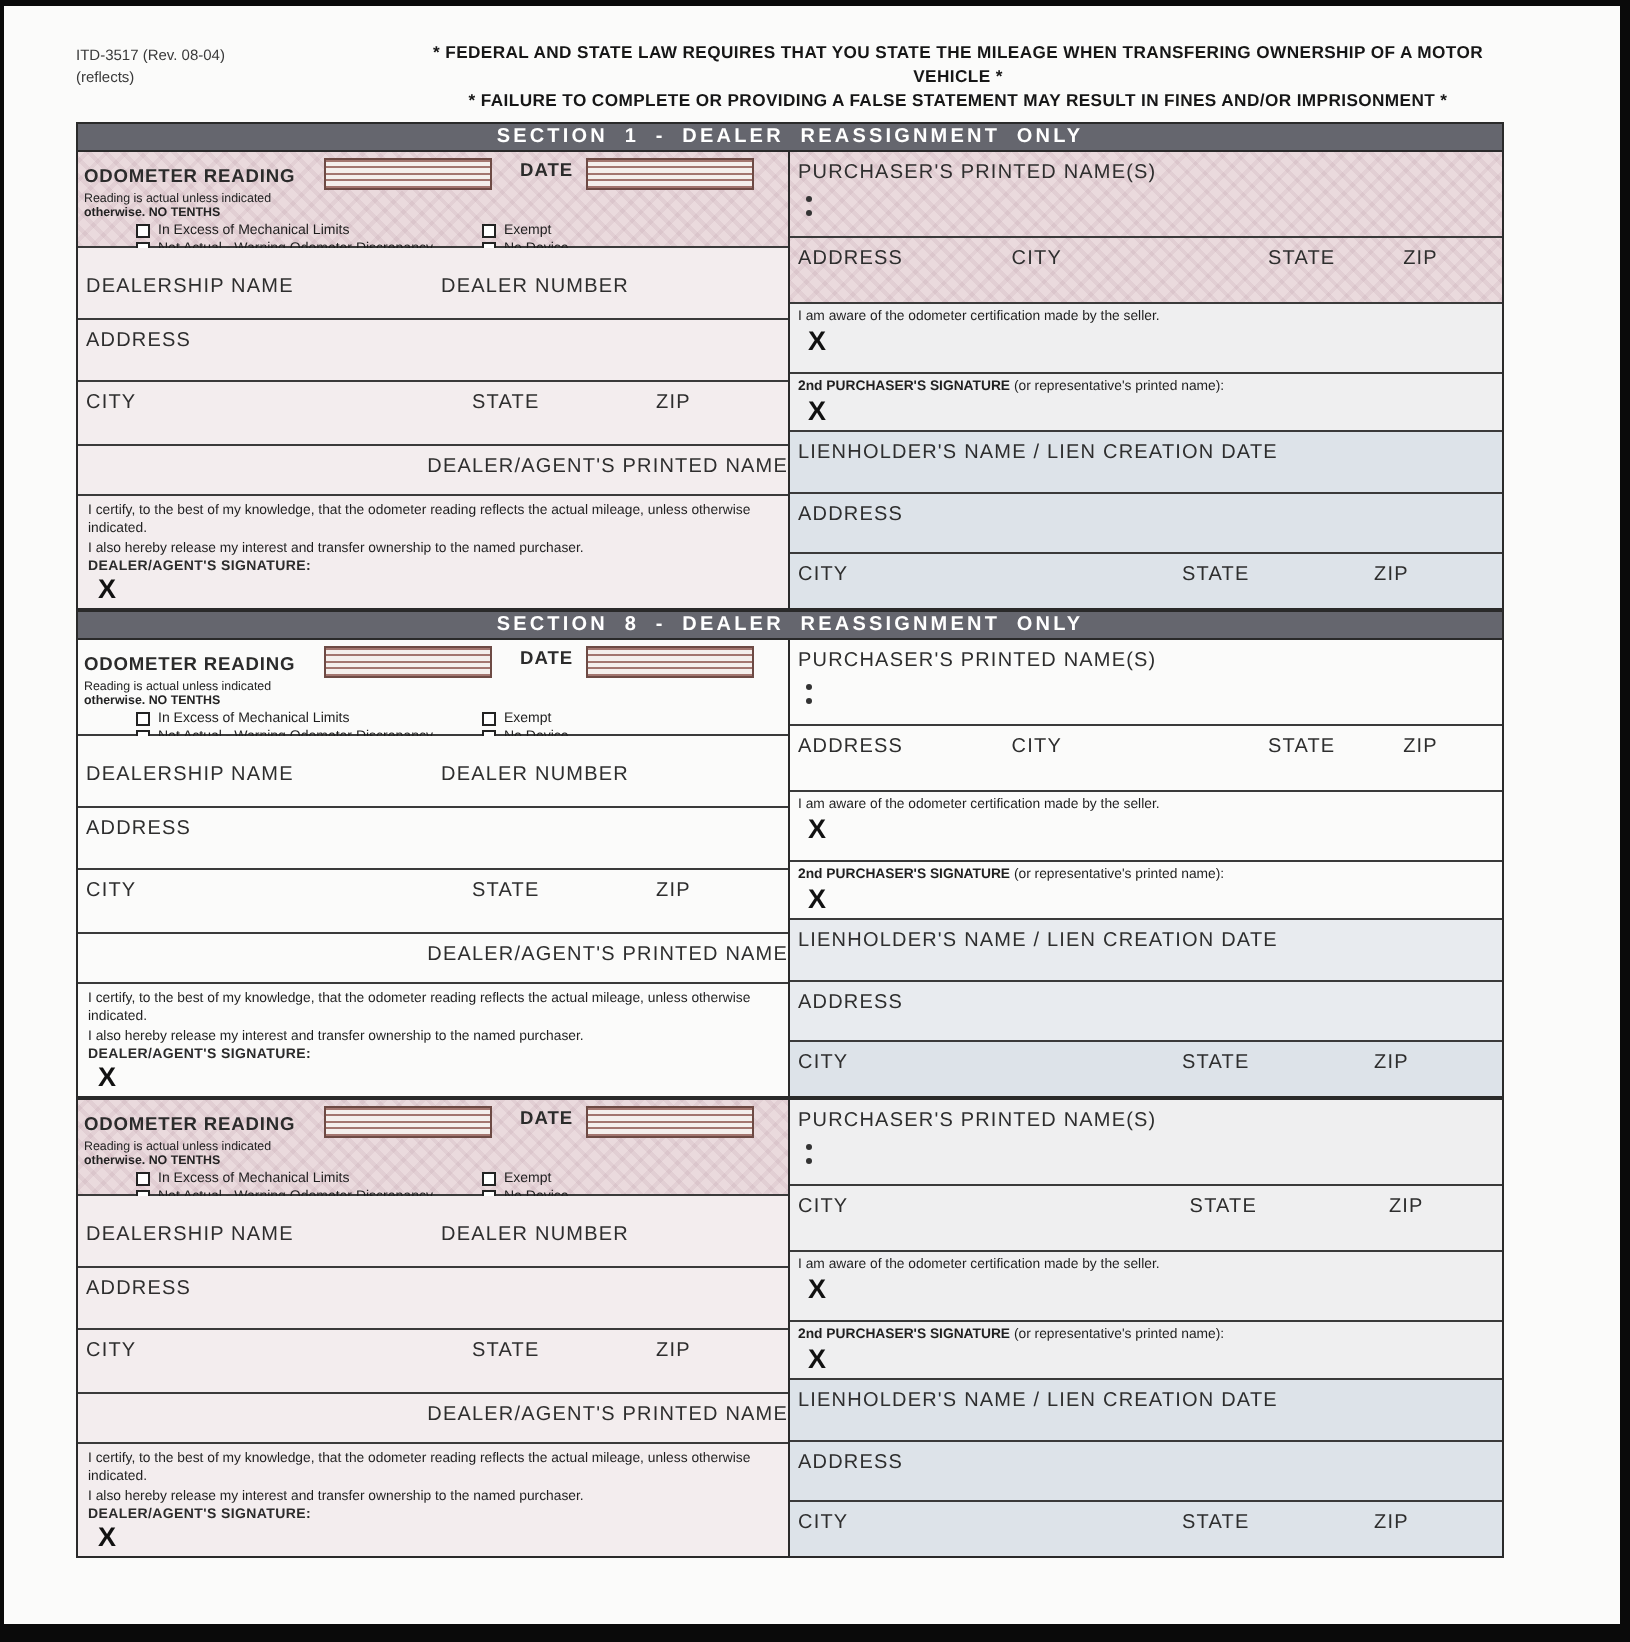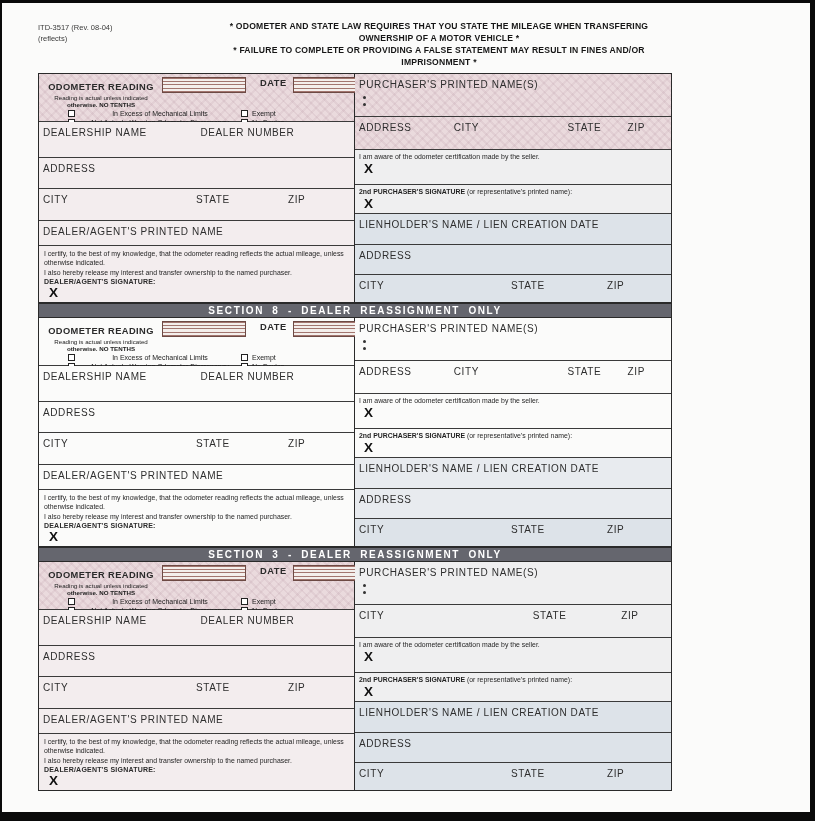--- a/index.html
+++ b/index.html
@@ -5,59 +5,59 @@
   :root{
     --section_bar:#65666e; --bar_text:#ffffff; --frame:#0a0a0a;
     --pink:#eadadd; --pinklight:#f3edee; --blue:#dde3e9; --bluelight:#e8ebef;
     --greylight:#efeff0; --white:#fbfbfa; --line:#3a3a3a; --ink:#2b2b2b;
   }
   *{margin:0;padding:0;box-sizing:border-box;}
   body{width:815px;height:821px;background:#e9e9e9;font-family:"Liberation Sans",sans-serif;color:var(--ink);}
   .frame{position:relative;width:815px;height:821px;background:var(--white);
     border-top:3px solid var(--frame);border-left:2px solid var(--frame);
     border-right:5px solid var(--frame);border-bottom:9px solid var(--frame);overflow:hidden;}
-  .form-wrap{position:absolute;left:36px;top:17px;width:634px;}
+  .form-wrap{position:absolute;left:36px;top:17px;width:714px;}
   .form-head{display:flex;margin-bottom:5px;}
   .form-id{width:168px;font-size:7.5px;line-height:1.4;color:#3a3a3a;padding-top:3px;}
   .warning{flex:1;text-align:center;font-weight:bold;font-size:8.6px;line-height:1.4;color:#161616;letter-spacing:.2px;}
   .sec-bar{height:14px;line-height:13px;background:var(--section_bar);border:1px solid #2a2a2a;border-bottom:none;
     color:var(--bar_text);font-weight:bold;font-size:10px;text-align:center;letter-spacing:1.6px;word-spacing:4px;}
   .sec-body{display:flex;border:1px solid #2a2a2a;height:230px;background:var(--white);}
   .col{width:50%;display:flex;flex-direction:column;}
   .col-left{border-right:1px solid #2a2a2a;}
   .row{border-bottom:1px solid var(--line);position:relative;}
   .row:last-child{border-bottom:none;}
   .lbl{font-size:10px;color:#2e2e2e;letter-spacing:.6px;display:inline-block;padding:2px 0 0 4px;white-space:nowrap;}
   .small{font-size:6.9px;color:#1f1f1f;line-height:1.35;}
   .xmark{display:block;font-size:13.5px;font-weight:bold;color:#111;padding:1px 0 0 5px;line-height:1.1;}
   
-  .r-odo{height:48px;padding:2px 2px 0 3px;text-align:center;}
+  .r-odo{height:48px;padding:2px 2px 0 3px;}
   .odo-top{display:flex;align-items:flex-start;}
   .odo-left{width:118px;flex-shrink:0;}
   .odo-title{font-size:9.3px;font-weight:bold;letter-spacing:.4px;white-space:nowrap;}
   .odo-note{display:block;font-size:6.2px;line-height:1.15;color:#222;}
   .odo-note.b{font-weight:bold;}
   .microbox{height:16px;flex-shrink:0;border:1px solid #6d4a44;background-color:#f4efec;
     background-image:repeating-linear-gradient(180deg,rgba(128,66,58,.7) 0 1px,rgba(255,255,255,0) 1px 3.2px);
     margin-top:1px;}
   .mb1{width:84px;margin-left:2px;}
   .mb2{width:84px;}
   .date-lbl{font-size:9.3px;font-weight:bold;letter-spacing:.5px;margin:2px 6px 0 14px;}
   .cbrow{display:flex;align-items:center;padding-left:26px;margin-top:2px;font-size:7px;color:#1d1d1d;}
   .cb{width:7px;height:7px;border:1px solid #222;background:#fff;margin-right:4px;flex-shrink:0;}
   .cb-l1{width:162px;}
   
-  .r-dealer{height:36px;display:flex;}
+  .r-dealer{height:36px;display:flex;align-items:center;}
   .r-dealer .cell{width:50%;}
   .r-addr{height:31px;}
   .r-city{height:32px;display:flex;}
   .r-city .c1{flex:1;}
   .r-city .c2{width:92px;}
   .r-city .c3{width:70px;}
-  .r-pname{height:25px;}
+  .r-pname{height:25px;text-align:right;}
   .r-cert{flex:1;padding:3px 5px 0 5px;}
   .sig-lbl{font-size:7px;font-weight:bold;letter-spacing:.2px;display:block;margin-top:1px;}
   
   .r-pn{height:43px;}
   .dot{display:block;width:3px;height:3px;border-radius:50%;background:#333;margin:4px 0 0 8px;}
   .r-acsz{height:33px;display:flex;}
   .r-acsz .a1{width:30%;}
   .r-acsz .a2{width:36%;}
   .r-acsz .a3{width:19%;}
   .r-acsz .a4{width:15%;}
@@ -85,26 +85,27 @@
 
 <div class="frame">
   <div class="form-wrap">
 
     <div class="form-head">
       <div class="form-id">
         <span>ITD-3517   (Rev. 08-04)</span><br>
         <span>(reflects)</span>
       </div>
       <div class="warning">
-        <span>* ODOMETER AND STATE LAW REQUIRES THAT YOU STATE THE MILEAGE WHEN TRANSFERING OWNERSHIP OF A MOTOR VEHICLE *</span><br>
+        <span>* FEDERAL AND STATE LAW REQUIRES THAT YOU STATE THE MILEAGE WHEN TRANSFERING OWNERSHIP OF A MOTOR VEHICLE *</span><br>
         <span>* FAILURE TO COMPLETE OR PROVIDING A FALSE STATEMENT MAY RESULT IN FINES AND/OR IMPRISONMENT *</span>
       </div>
     </div>
 
     <div>
+      <div class="sec-bar">SECTION 1 - DEALER REASSIGNMENT ONLY</div>
       <div class="sec-body">
         <div class="col col-left">
           <div class="row r-odo bg-pink">
             <div class="odo-top">
               <div class="odo-left">
                 <span class="odo-title">ODOMETER READING</span>
                 <span class="odo-note">Reading is actual unless indicated</span>
                 <span class="odo-note b">otherwise. NO TENTHS</span>
               </div>
               <span class="microbox mb1"></span>
@@ -260,21 +261,20 @@
           <div class="row r-csz bg-blue">
             <div class="z1"><span class="lbl">CITY</span></div>
             <div class="z2"><span class="lbl">STATE</span></div>
             <div class="z3"><span class="lbl">ZIP</span></div>
           </div>
         </div>
       </div>
     </div>
 
     <div>
-      <div class="sec-bar">SECTION 3 - DEALER REASSIGNMENT ONLY</div>
       <div class="sec-body">
         <div class="col col-left">
           <div class="row r-odo bg-pink">
             <div class="odo-top">
               <div class="odo-left">
                 <span class="odo-title">ODOMETER READING</span>
                 <span class="odo-note">Reading is actual unless indicated</span>
                 <span class="odo-note b">otherwise. NO TENTHS</span>
               </div>
               <span class="microbox mb1"></span>

